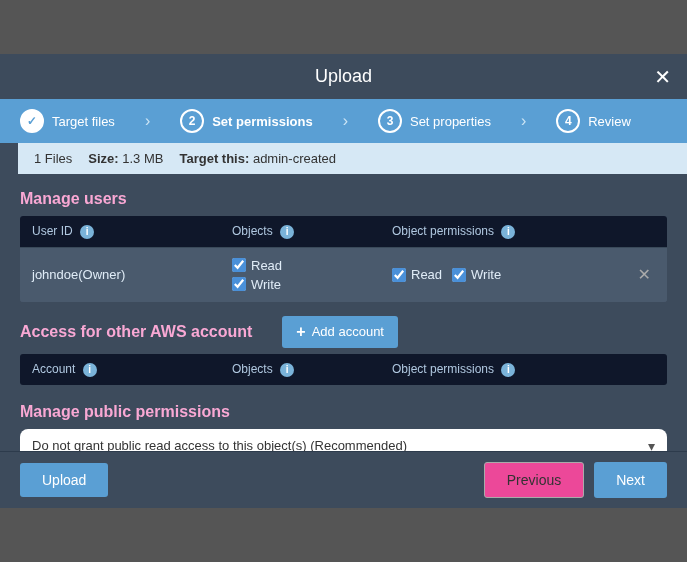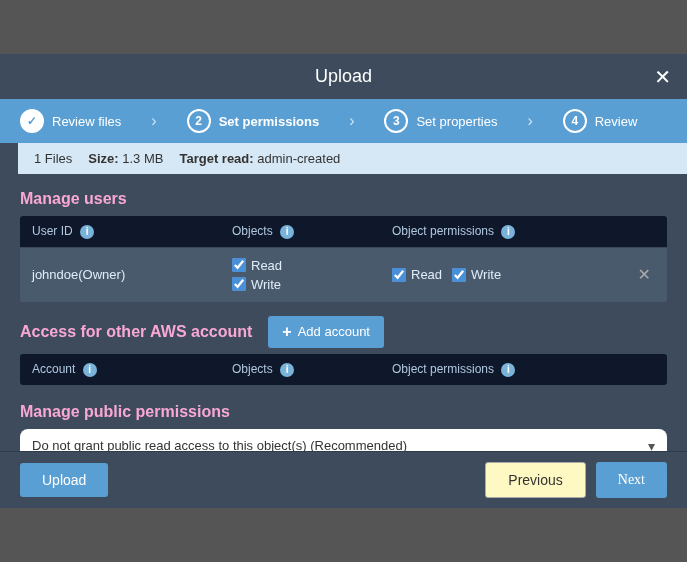--- a/index.html
+++ b/index.html
@@ -197,21 +197,21 @@
       font-size: 10px;
       font-weight: bold;
       margin-left: 4px;
       vertical-align: middle;
       cursor: pointer;
     }
     
     .access-section {
       display: flex;
       align-items: center;
-      gap: 16px;
+      gap: 30px;
       margin-bottom: 6px;
     }
     .add-account-btn {
       display: flex;
       align-items: center;
       gap: 6px;
       background: #5a9fd4;
       color: #fff;
       border: none;
       padding: 7px 14px;
@@ -260,53 +260,52 @@
       padding: 9px 22px;
       border-radius: 3px;
       cursor: pointer;
       font-size: 14px;
     }
     .footer-right {
       display: flex;
       gap: 10px;
     }
     .btn-previous {
-      background: #fef9c3;
+      background: #ec4899;
       color: #333;
       border: 1px solid #aaa;
       padding: 9px 22px;
       border-radius: 3px;
       cursor: pointer;
       font-size: 14px;
     }
     .btn-next {
       background: #5a9fd4;
       color: #fff;
       border: none;
       padding: 9px 22px;
       border-radius: 3px;
       cursor: pointer;
       font-size: 14px;
-      font-family: Liberation Serif, serif;
     }
   </style>
 </head>
 <body>
 
 <div class="modal">
 
   <div class="modal-header">
     <span class="modal-title">Upload</span>
     <button class="close-btn">✕</button>
   </div>
 
   <div class="steps-bar">
     <div class="step">
       <div class="step-circle completed">✓</div>
-      <span class="step-label">Review files</span>
+      <span class="step-label">Target files</span>
     </div>
     <span class="step-divider">›</span>
     <div class="step">
       <div class="step-circle active">2</div>
       <span class="step-label active">Set permissions</span>
     </div>
     <span class="step-divider">›</span>
     <div class="step">
       <div class="step-circle">3</div>
       <span class="step-label">Set properties</span>
@@ -317,21 +316,21 @@
       <span class="step-label">Review</span>
     </div>
   </div>
 
   <div class="info-bar">
     <span>1 Files</span>
     <span>
       <strong>Size:</strong>&nbsp;<span>1.3 MB</span>
     </span>
     <span>
-      <strong>Target read:</strong>&nbsp;<span>admin-created</span>
+      <strong>Target this:</strong>&nbsp;<span>admin-created</span>
     </span>
   </div>
 
   <div class="modal-body">
 
     <div>
       <div class="section-title">Manage users</div>
       <div class="perm-table">
         <div class="perm-table-header">
           <div class="perm-col-1">

